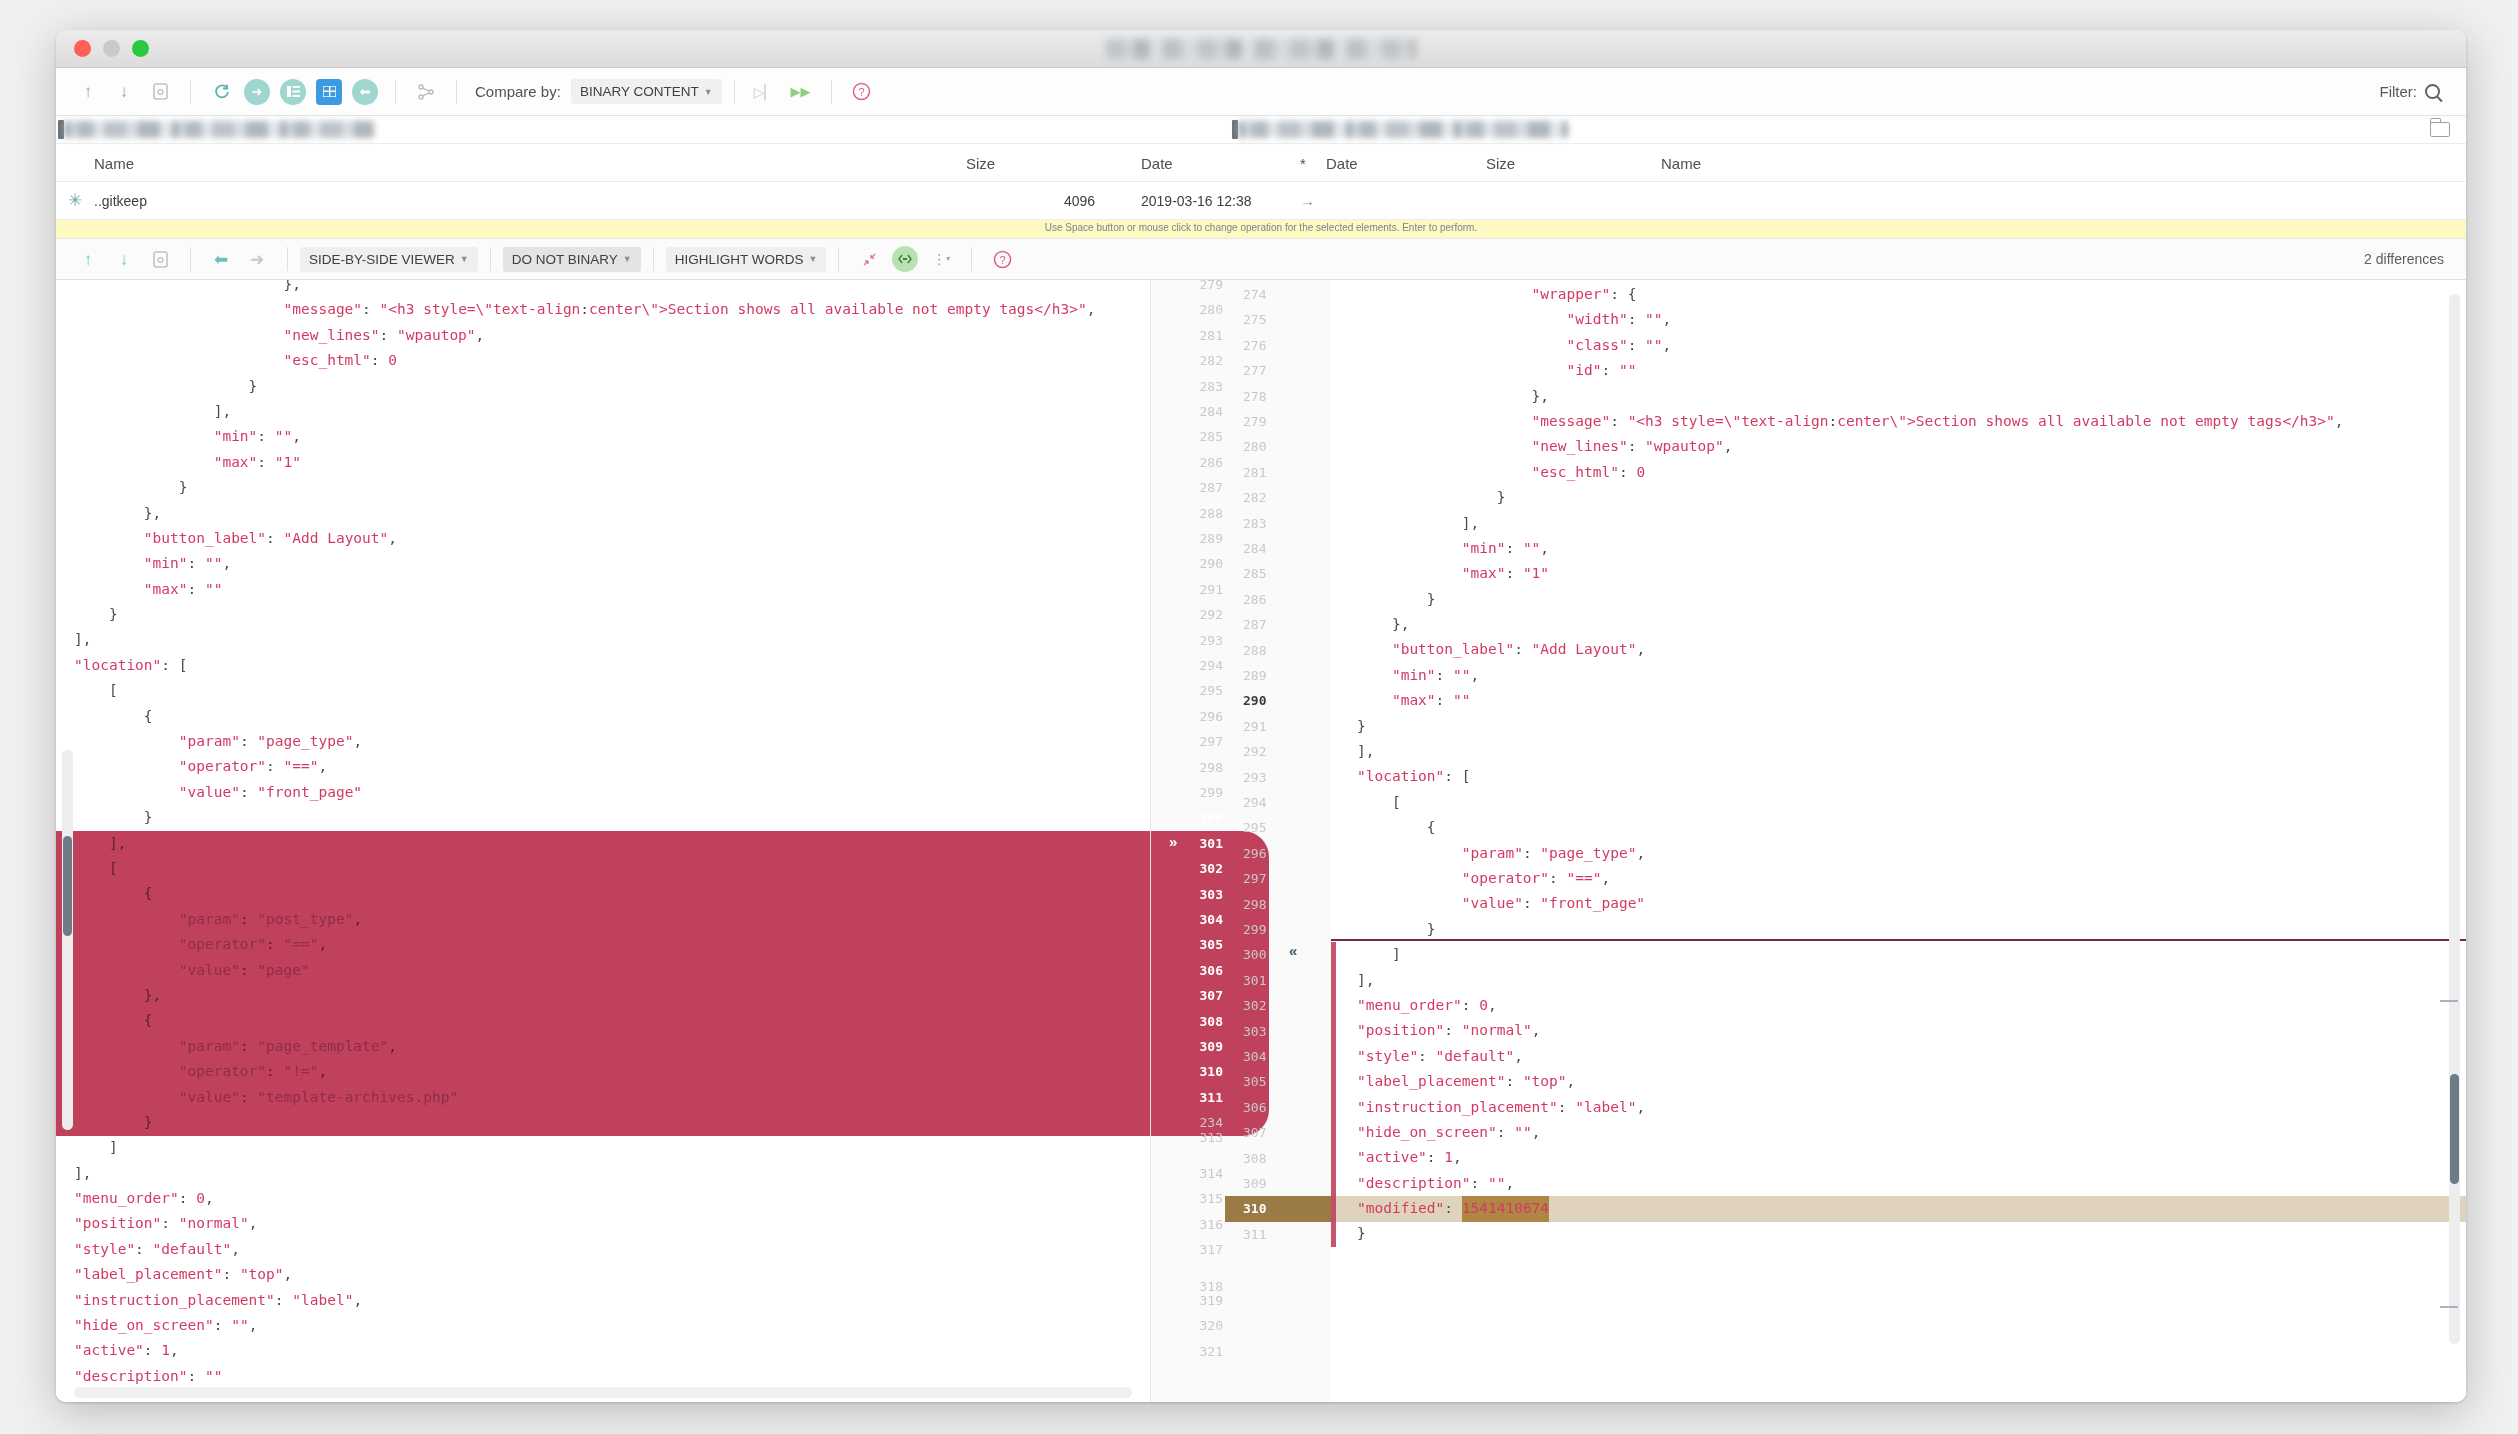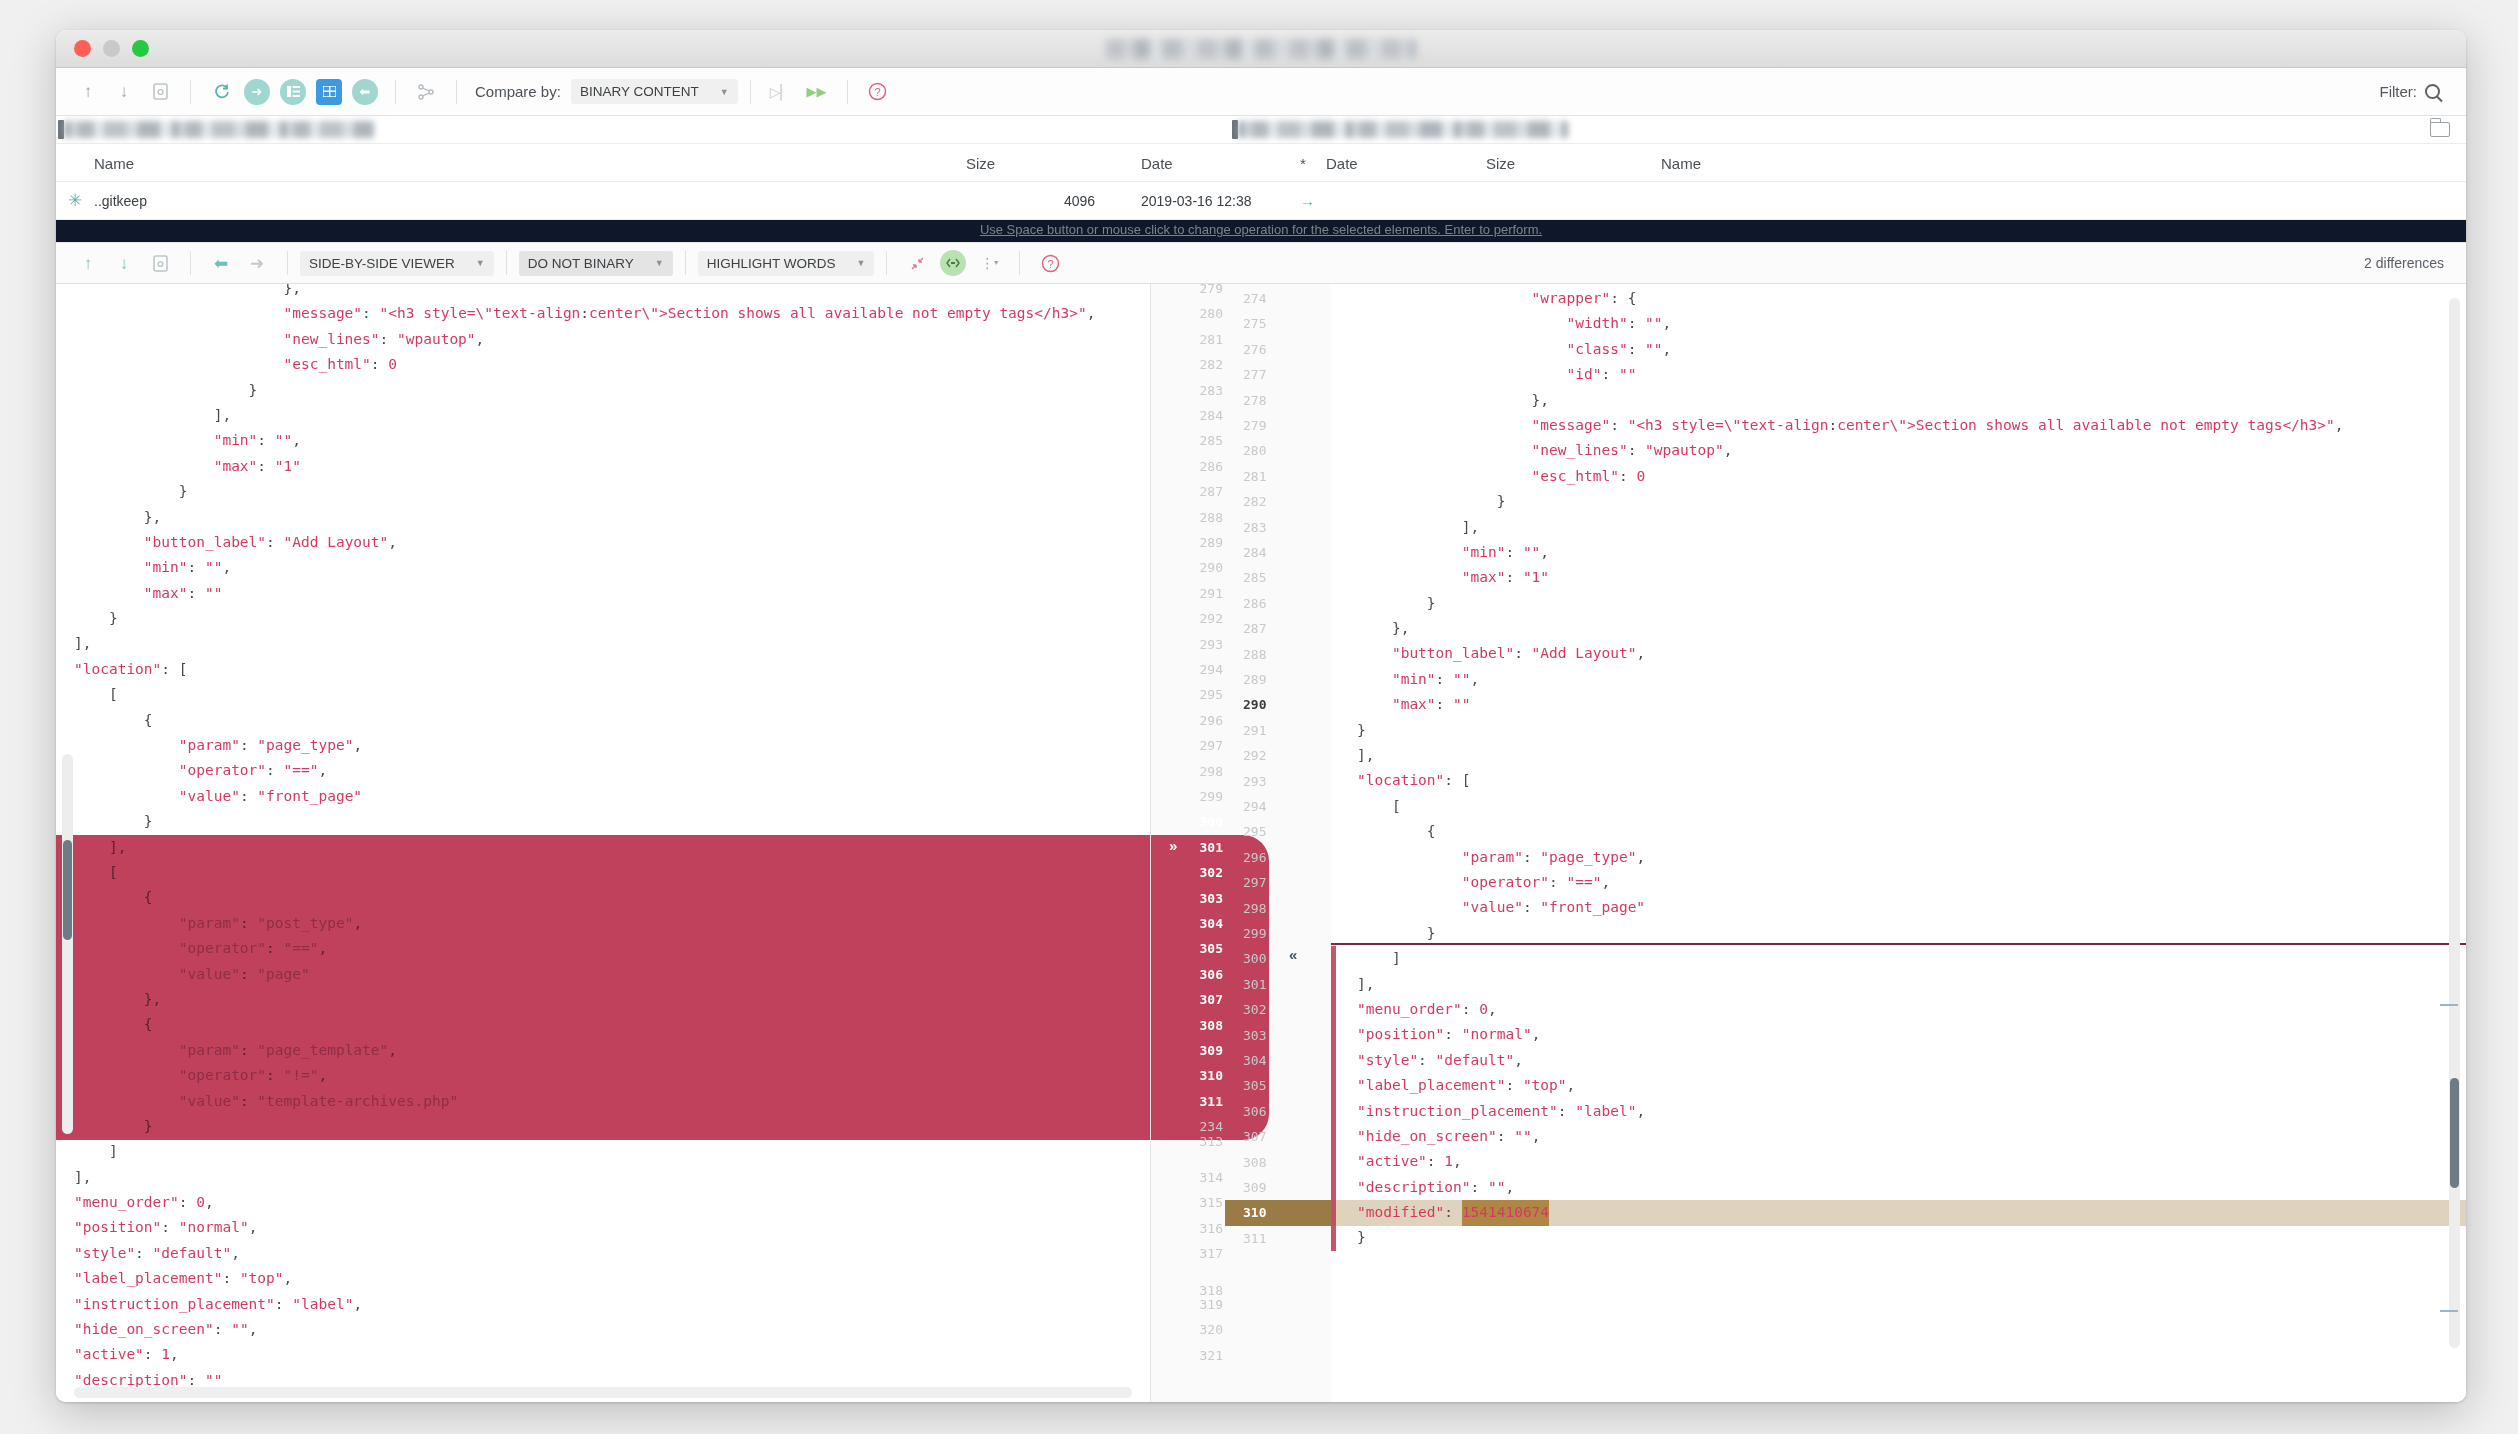--- a/index.html
+++ b/index.html
@@ -69,21 +69,21 @@
     display: flex; align-items: center; justify-content: center;
     margin: 0 5px; font-size: 13px; color: #ffffff;
   }
   .circbtn.teal { background: #9fd6d0; }
   .circbtn.blue { background: #3e9ae0; border-radius: 4px; }
   .circbtn.tealsq { background: #9fd6d0; border-radius: 50%; }
   .cmp-label { font-size: 15px; color: #4c5257; margin: 0 10px 0 6px; }
   .combo {
     background: #f0f0f0; border-radius: 3px;
     padding: 5px 9px; font-size: 13.5px; color: #3c4145;
-    display: flex; align-items: center; gap: 21px; white-space: nowrap;
+    display: flex; align-items: center; gap: 5px; white-space: nowrap;
   }
   .combo .chev { font-size: 9px; color: #8a9094; }
   .filter-wrap {
     position: absolute; right: 26px; top: 0; height: 100%;
     display: flex; align-items: center; gap: 8px;
     font-size: 15px; color: #52585d;
   }
   .mag {
     width: 15px; height: 15px; border: 2px solid #5c6368;
     border-radius: 50%; position: relative; display:inline-block;
@@ -140,22 +140,22 @@
     height: 38px; display: flex; align-items: center;
     font-size: 14px; color: #3a4045; position: relative;
     border-bottom: 1px solid #ececec;
   }
   .fl-row span { position: absolute; }
   .gitico {
     position:absolute; left: 12px; top: 10px;
     color:#6aa9a3; font-size: 17px; line-height:1;
   }
   .hint {
-    font-size: 13px; color: #7d8489;
-    text-align: center; padding: 2px 0 5px 0; background:#0f172a;text-decoration:underline;
+    font-size: 10px; color: #7d8489;
+    text-align: center; padding: 2px 0 5px 0; background:#fef9c3;
   }
 
   
   .difftoolbar {
     height: 42px; flex: 0 0 auto;
     background: #fbfbfb; border-top: 1px solid #e6e6e6;
     border-bottom: 1px solid #e0e0e0;
     display: flex; align-items: center; padding: 0 14px;
     position: relative;
   }

